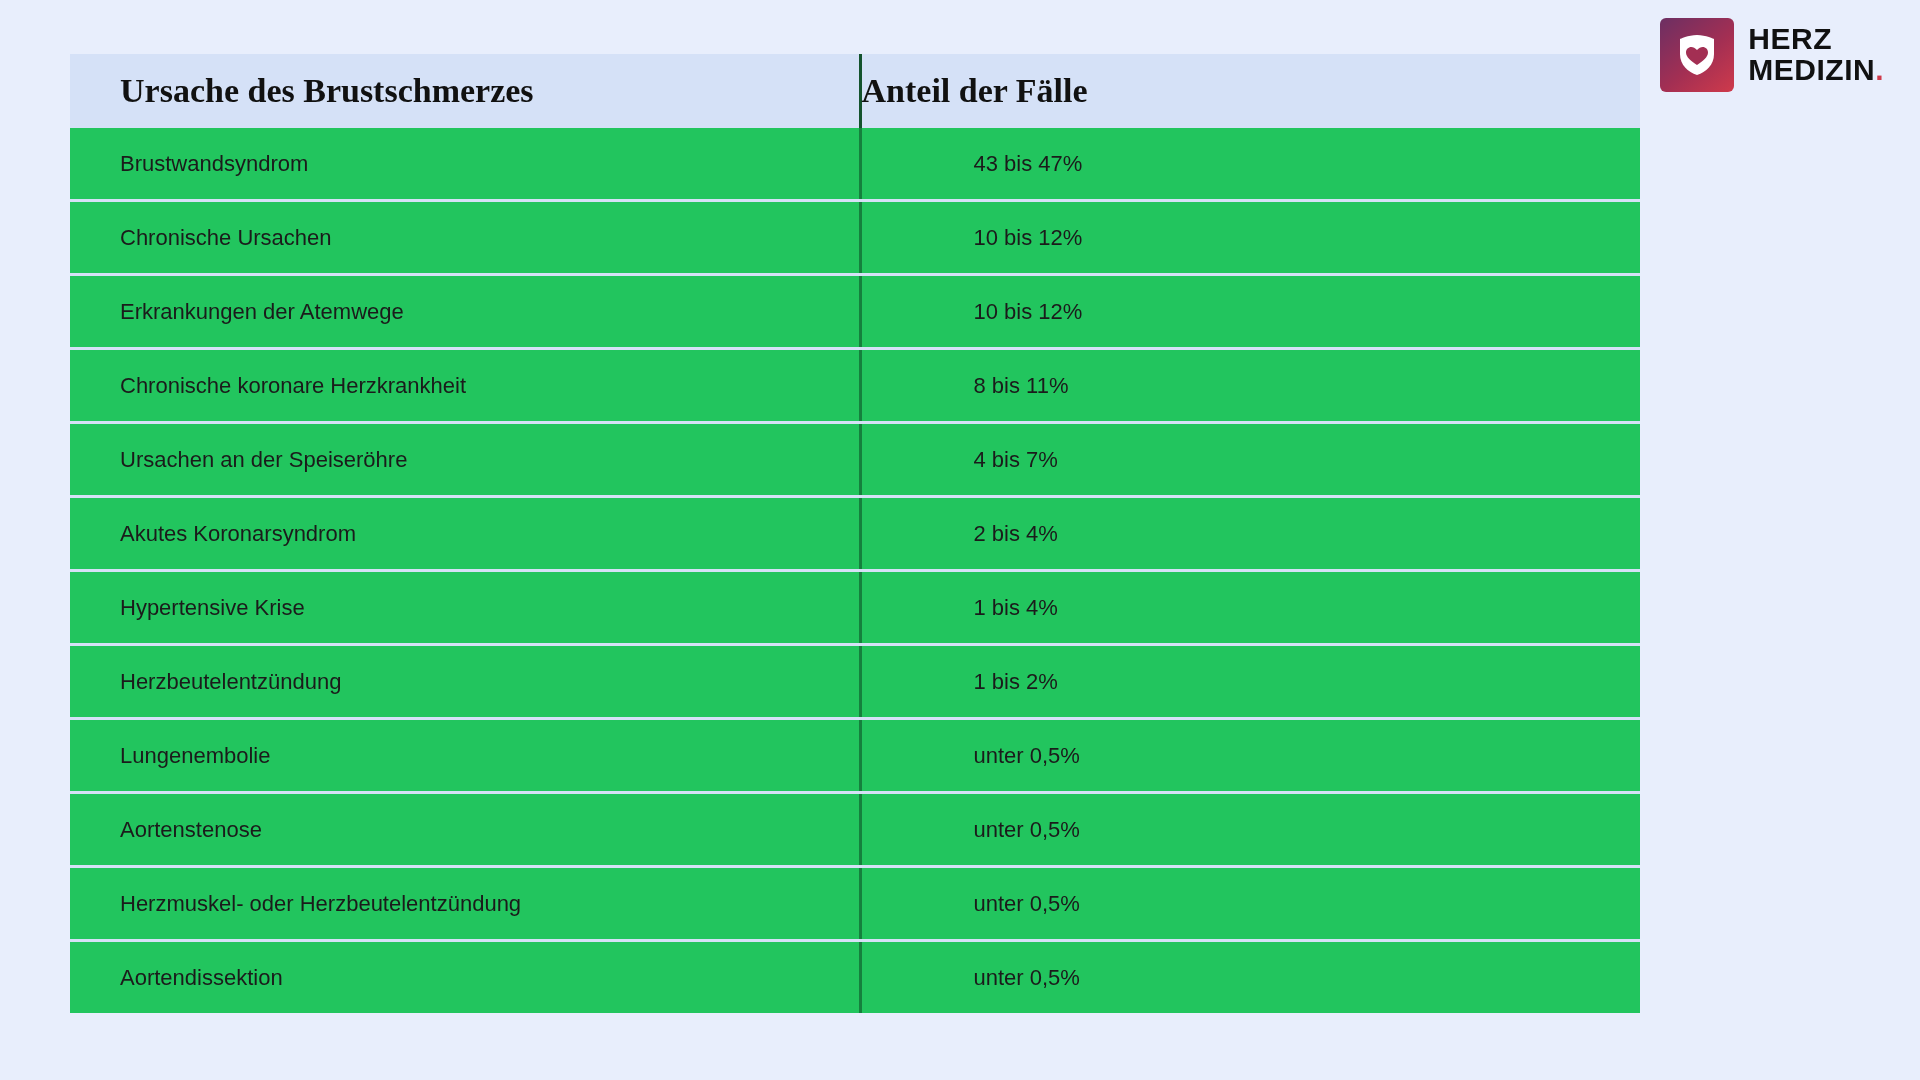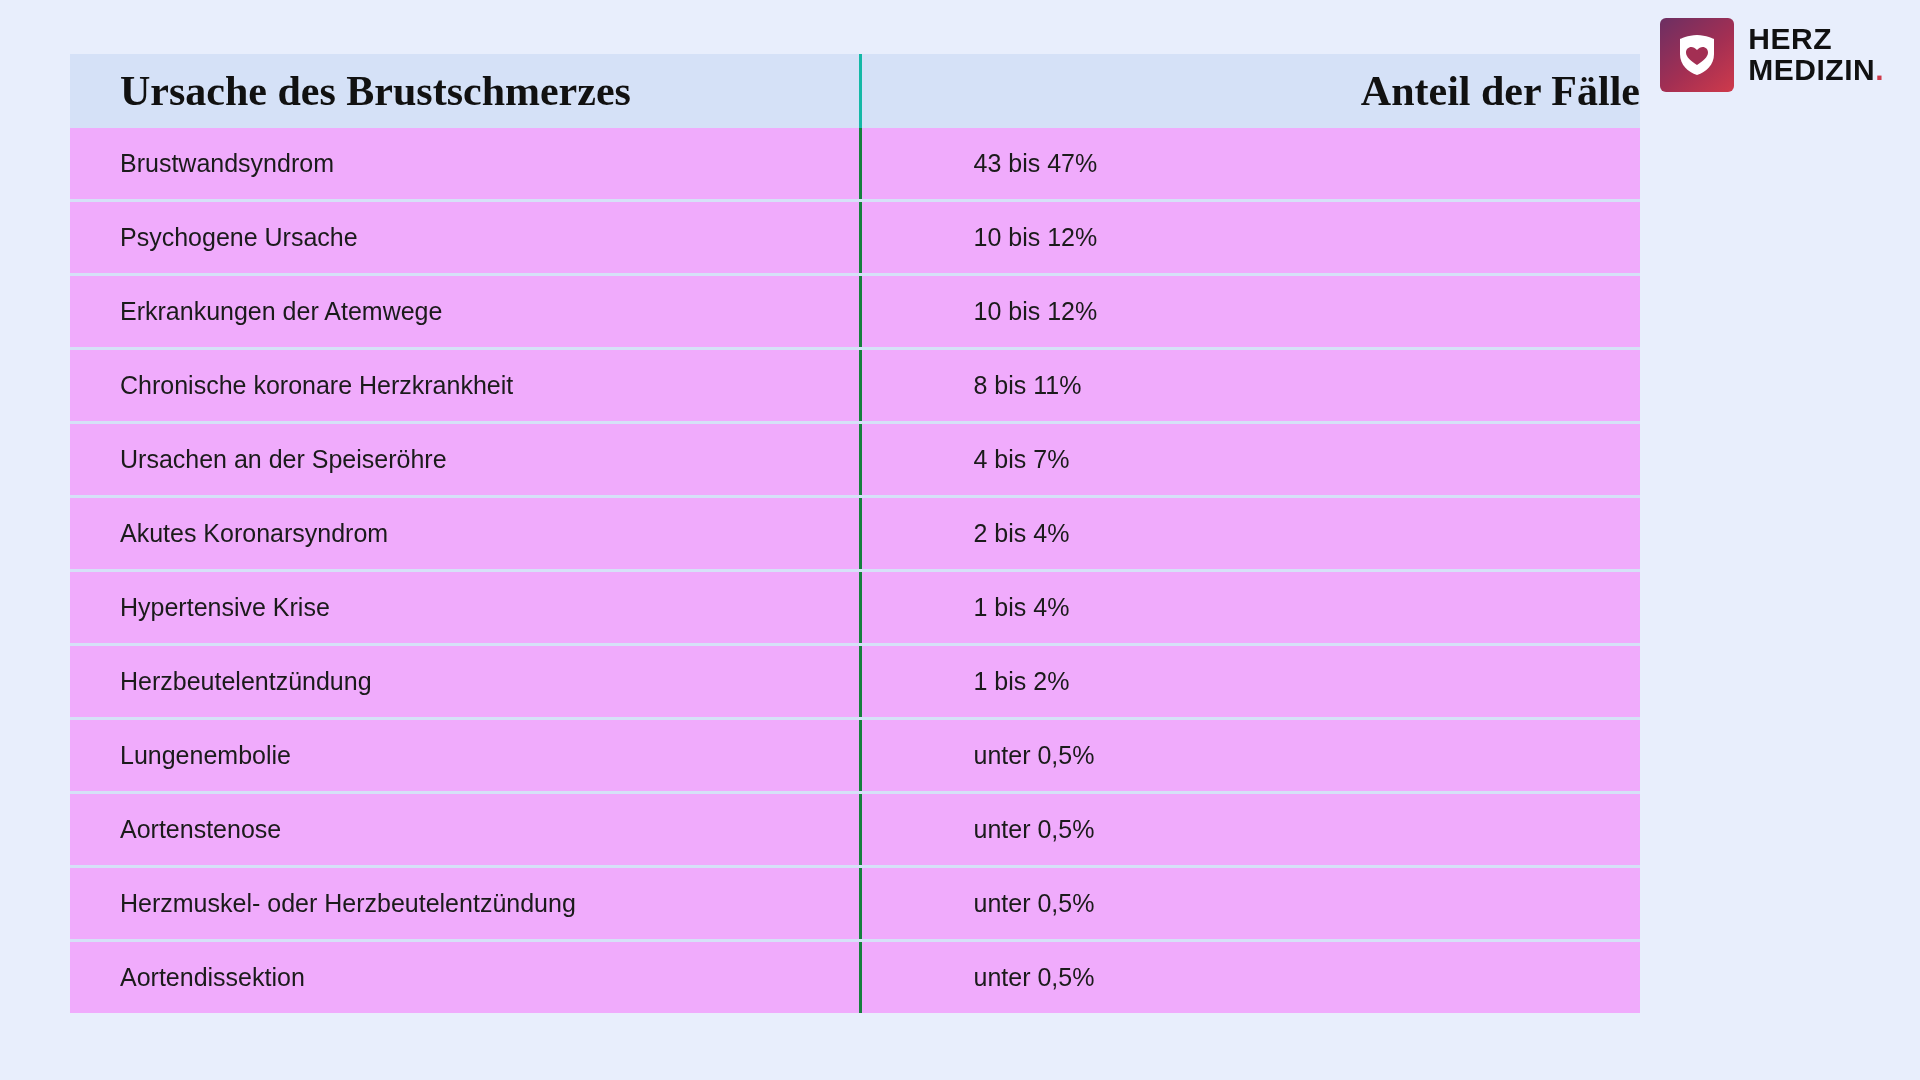--- a/index.html
+++ b/index.html
@@ -65,43 +65,43 @@
     border-collapse: collapse;
     table-layout: fixed;
   }
   table.data col.c1 { width: 790px; }
   table.data col.c2 { width: 780px; }
 
   thead th {
     background: #d5e1f7;
     font-family: "Liberation Serif", serif;
     font-weight: bold;
-    font-size: 42px;
+    font-size: 34px;
     color: #111111;
     height: 74px;
     padding: 0;
     vertical-align: middle;
     text-align: left;
   }
   thead th.head-cause {
     padding-left: 50px;
   }
   thead th.head-share {
-    text-align: right;
-    border-left: 3px solid #14b8a6;
+    text-align: left;
+    border-left: 3px solid #14532d;
   }
 
   tbody td {
     height: 71px;
     padding: 0;
-    font-size: 25px;
+    font-size: 22px;
     color: #1b1b1b;
     vertical-align: middle;
     border-bottom: 3px solid #d5e1f7;
-    background: #f0abfc;
+    background: #22c55e;
   }
   tbody td.cause {
     padding-left: 50px;
   }
   tbody td.share {
     padding-left: 112px;
     border-left: 3px solid #15803d;
   }
   tbody tr:last-child td {
     border-bottom: none;
@@ -136,21 +136,21 @@
           <th class="head-cause">Ursache des Brustschmerzes</th>
           <th class="head-share">Anteil der Fälle</th>
         </tr>
       </thead>
       <tbody>
         <tr>
           <td class="cause">Brustwandsyndrom</td>
           <td class="share">43 bis 47%</td>
         </tr>
         <tr>
-          <td class="cause">Psychogene Ursache</td>
+          <td class="cause">Chronische Ursachen</td>
           <td class="share">10 bis 12%</td>
         </tr>
         <tr>
           <td class="cause">Erkrankungen der Atemwege</td>
           <td class="share">10 bis 12%</td>
         </tr>
         <tr>
           <td class="cause">Chronische koronare Herzkrankheit</td>
           <td class="share">8 bis 11%</td>
         </tr>

